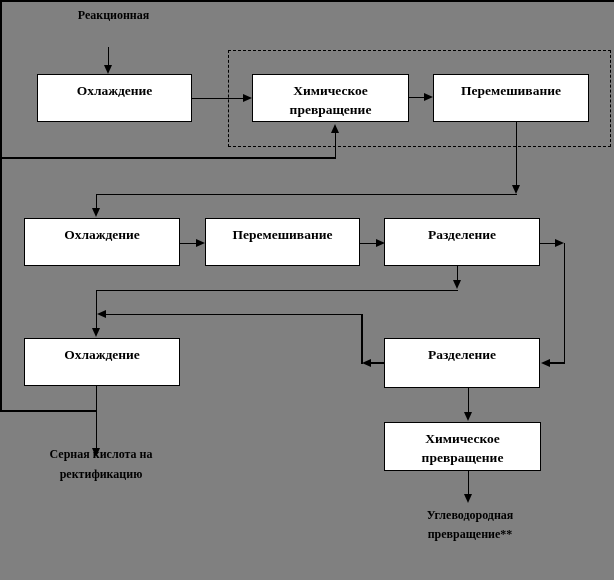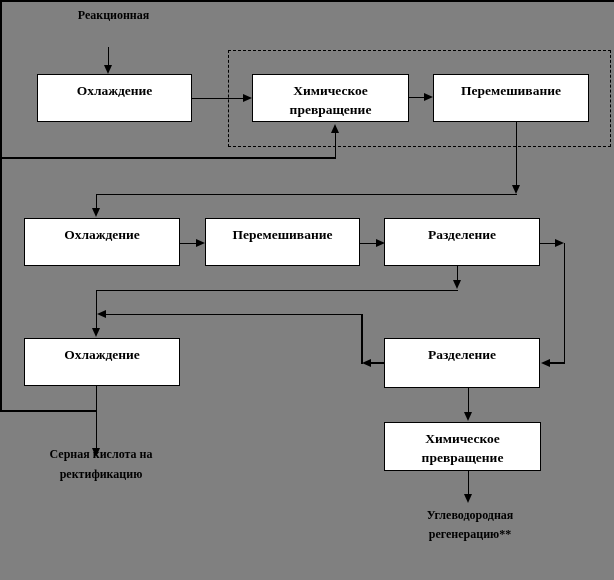--- a/index.html
+++ b/index.html
@@ -105,16 +105,16 @@
   </div>
 
   <div class="ln v" style="left:467.5px; top:388px; height:24px;"></div>
   <div class="ah down" style="left:463.5px; top:411.5px;"></div>
   <div class="node" style="left:384px; top:422px; width:157px; height:49px;">Химическое превращение</div>
 
   <div class="ln v" style="left:467.5px; top:471px; height:23px;"></div>
   <div class="ah down" style="left:463.5px; top:493.5px;"></div>
   <div class="ann" style="left:390px; top:506px; width:160px; line-height:19px;">
     <div>Углеводородная</div>
-    <div>регенерацию**</div>
+    <div>превращение**</div>
   </div>
 
 </div>
 
 </body></html>

